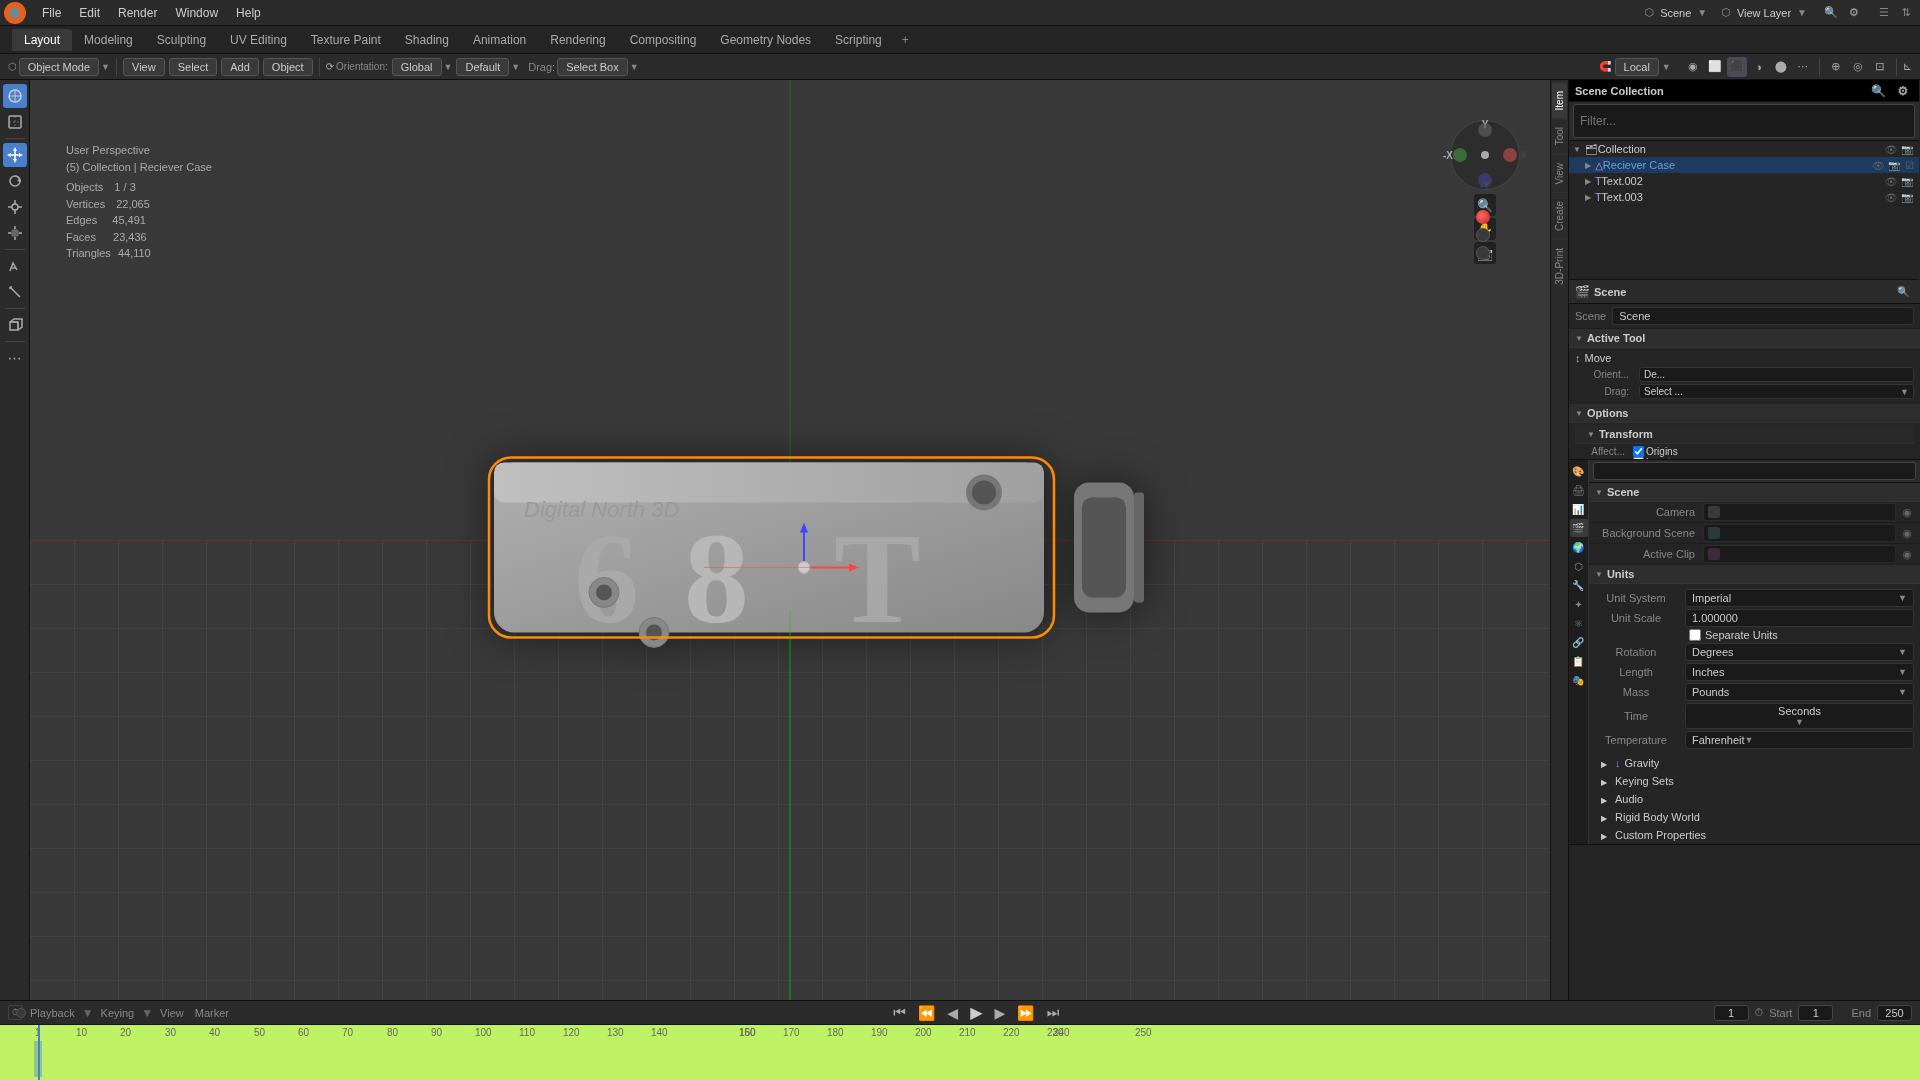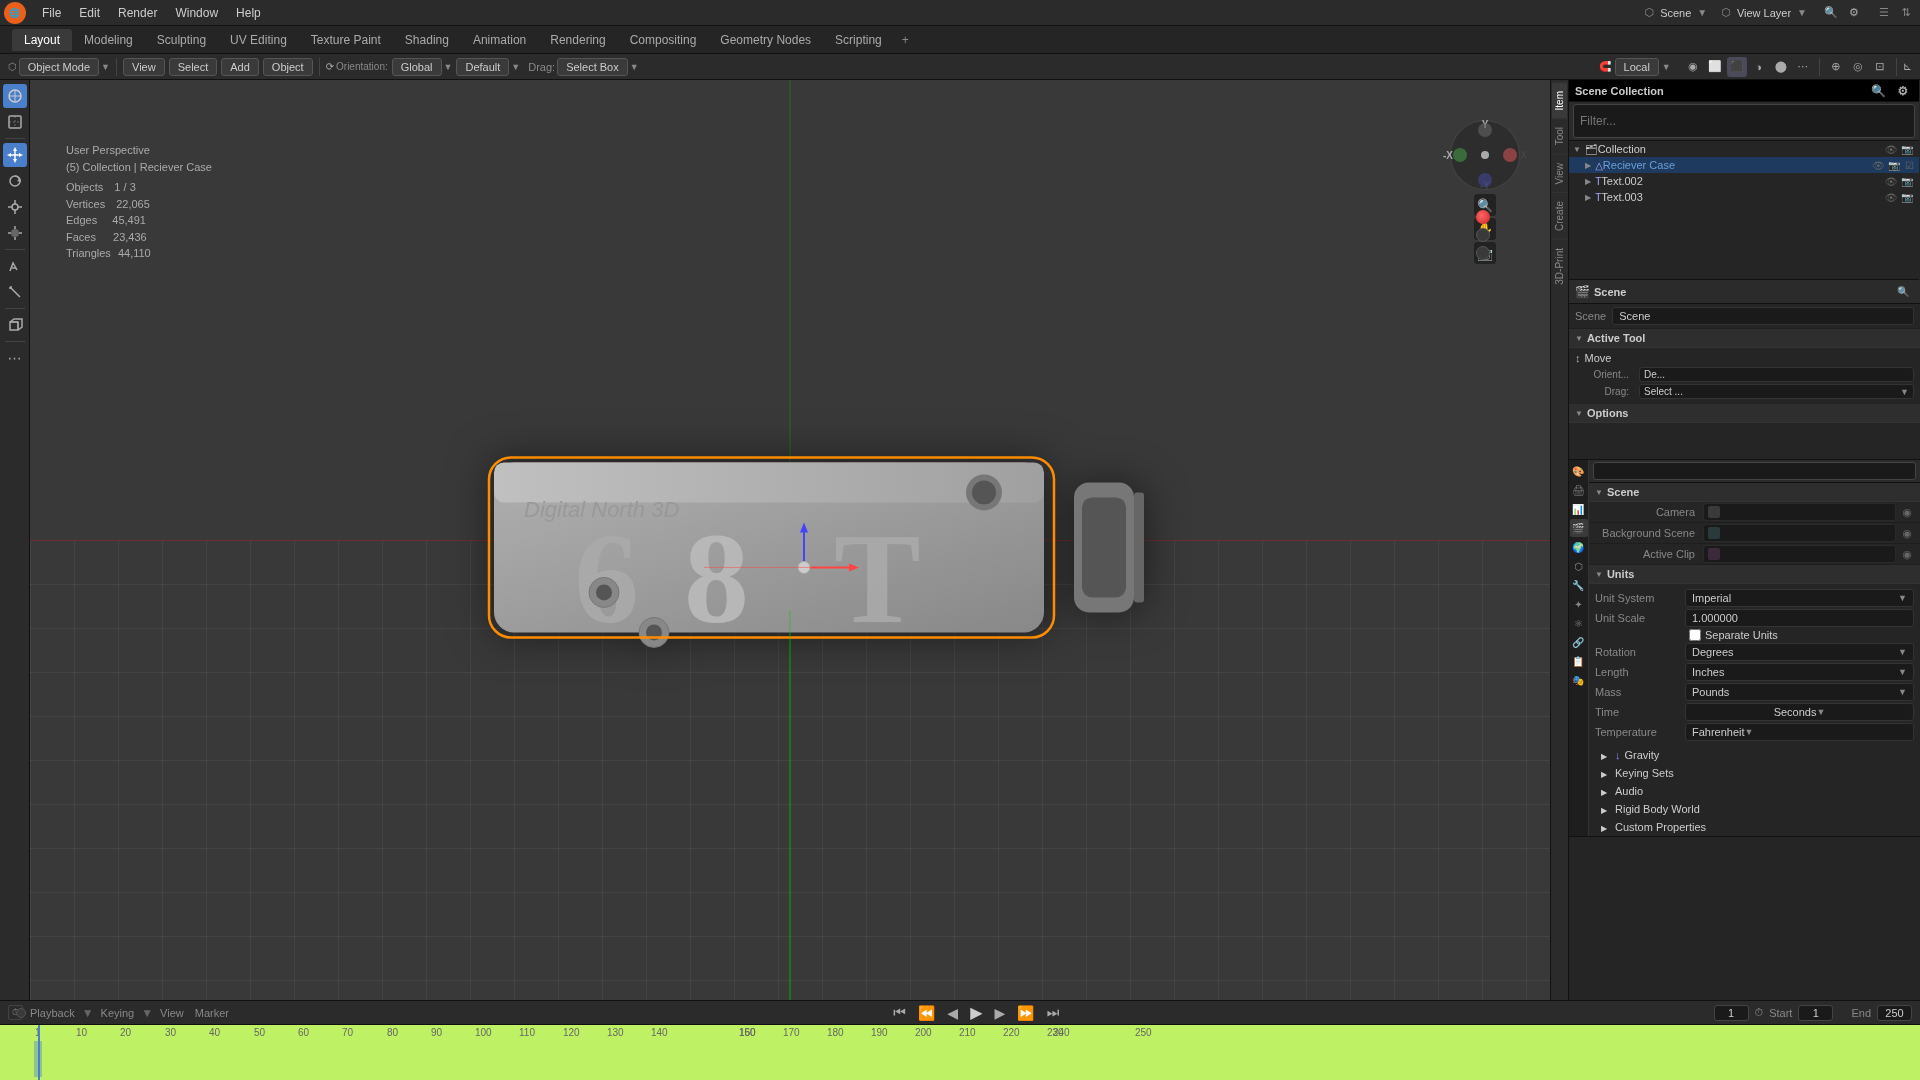--- a/index.html
+++ b/index.html
@@ -265,21 +265,21 @@
       padding: 4px 0;
     }
     .u-row {
       display: flex;
       align-items: center;
       padding: 1px 6px;
       min-height: 20px;
     }
     .u-label {
       width: 90px;
-      text-align: left;
+      text-align: center;
       padding-right: 8px;
       font-size: 11px;
       color: #888;
     }
     .u-val {
       flex: 1;
       background: #1a1a1a;
       border: 1px solid #333;
       border-radius: 3px;
       padding: 1px 6px;
@@ -919,20 +919,42 @@
               <span>Select ...</span>
               <span style="color:#888; font-size:9px;">▼</span>
             </div>
           </div>
         </div>
 
         <div class="section-title">
           <span class="tri caret-down"></span>
           <span>Options</span>
         </div>
+        <div style="padding:2px 6px;">
+          <div class="section-title" style="background:#292929; padding-left:12px;">
+            <span class="tri caret-down"></span>
+            <span>Transform</span>
+          </div>
+          <div style="padding:2px 4px;">
+            <div style="display:flex; align-items:center; gap:4px;">
+              <span style="color:#888; font-size:10px; width:50px; text-align:right; padding-right:4px;">Affect...</span>
+              <label style="display:flex; align-items:center; gap:2px; font-size:10px; color:#ccc;">
+                <input type="checkbox" checked="" style="width: 11px; height: 11px;">
+                <span>Origins</span>
+              </label>
+            </div>
+            <div style="display:flex; align-items:center; gap:4px; padding-left:54px;">
+              <label style="display:flex; align-items:center; gap:2px; font-size:10px; color:#ccc;">
+                <input type="checkbox" style="width: 11px; height: 11px;">
+                <span>Locat...</span>
+              </label>
+            </div>
+
+          </div>
+        </div>
 
       </div>
 
       <div style="flex:1; overflow-y:auto; background:#252525;">
 
         <div style="display:flex; flex-direction:row; border-bottom:1px solid #111;">
 
           <div class="rp-icon-rail">
             <div class="rp-icon" title="Render">🎨</div>
             <div class="rp-icon" title="Output">🖨</div>
@@ -1027,21 +1049,21 @@
               <div class="u-row">
                 <span class="u-label">Mass</span>
                 <div class="u-val" style="display:flex; justify-content:space-between; cursor:pointer;">
                   <span>Pounds</span>
                   <span style="color:#888; font-size:9px;">▼</span>
                 </div>
               </div>
 
               <div class="u-row">
                 <span class="u-label">Time</span>
-                <div class="u-val" style="display:flex; justify-content:center; cursor:pointer;">
+                <div class="u-val" style="display:flex; justify-content:center; cursor:pointer;flex-direction:column;">
                   <span>Seconds</span>
                   <span style="color:#888; font-size:9px;">▼</span>
                 </div>
               </div>
 
               <div class="u-row">
                 <span class="u-label">Temperature</span>
                 <div class="u-val" style="display:flex; cursor:pointer;">
                   <span>Fahrenheit</span>
                   <span style="color:#888; font-size:9px;">▼</span>

